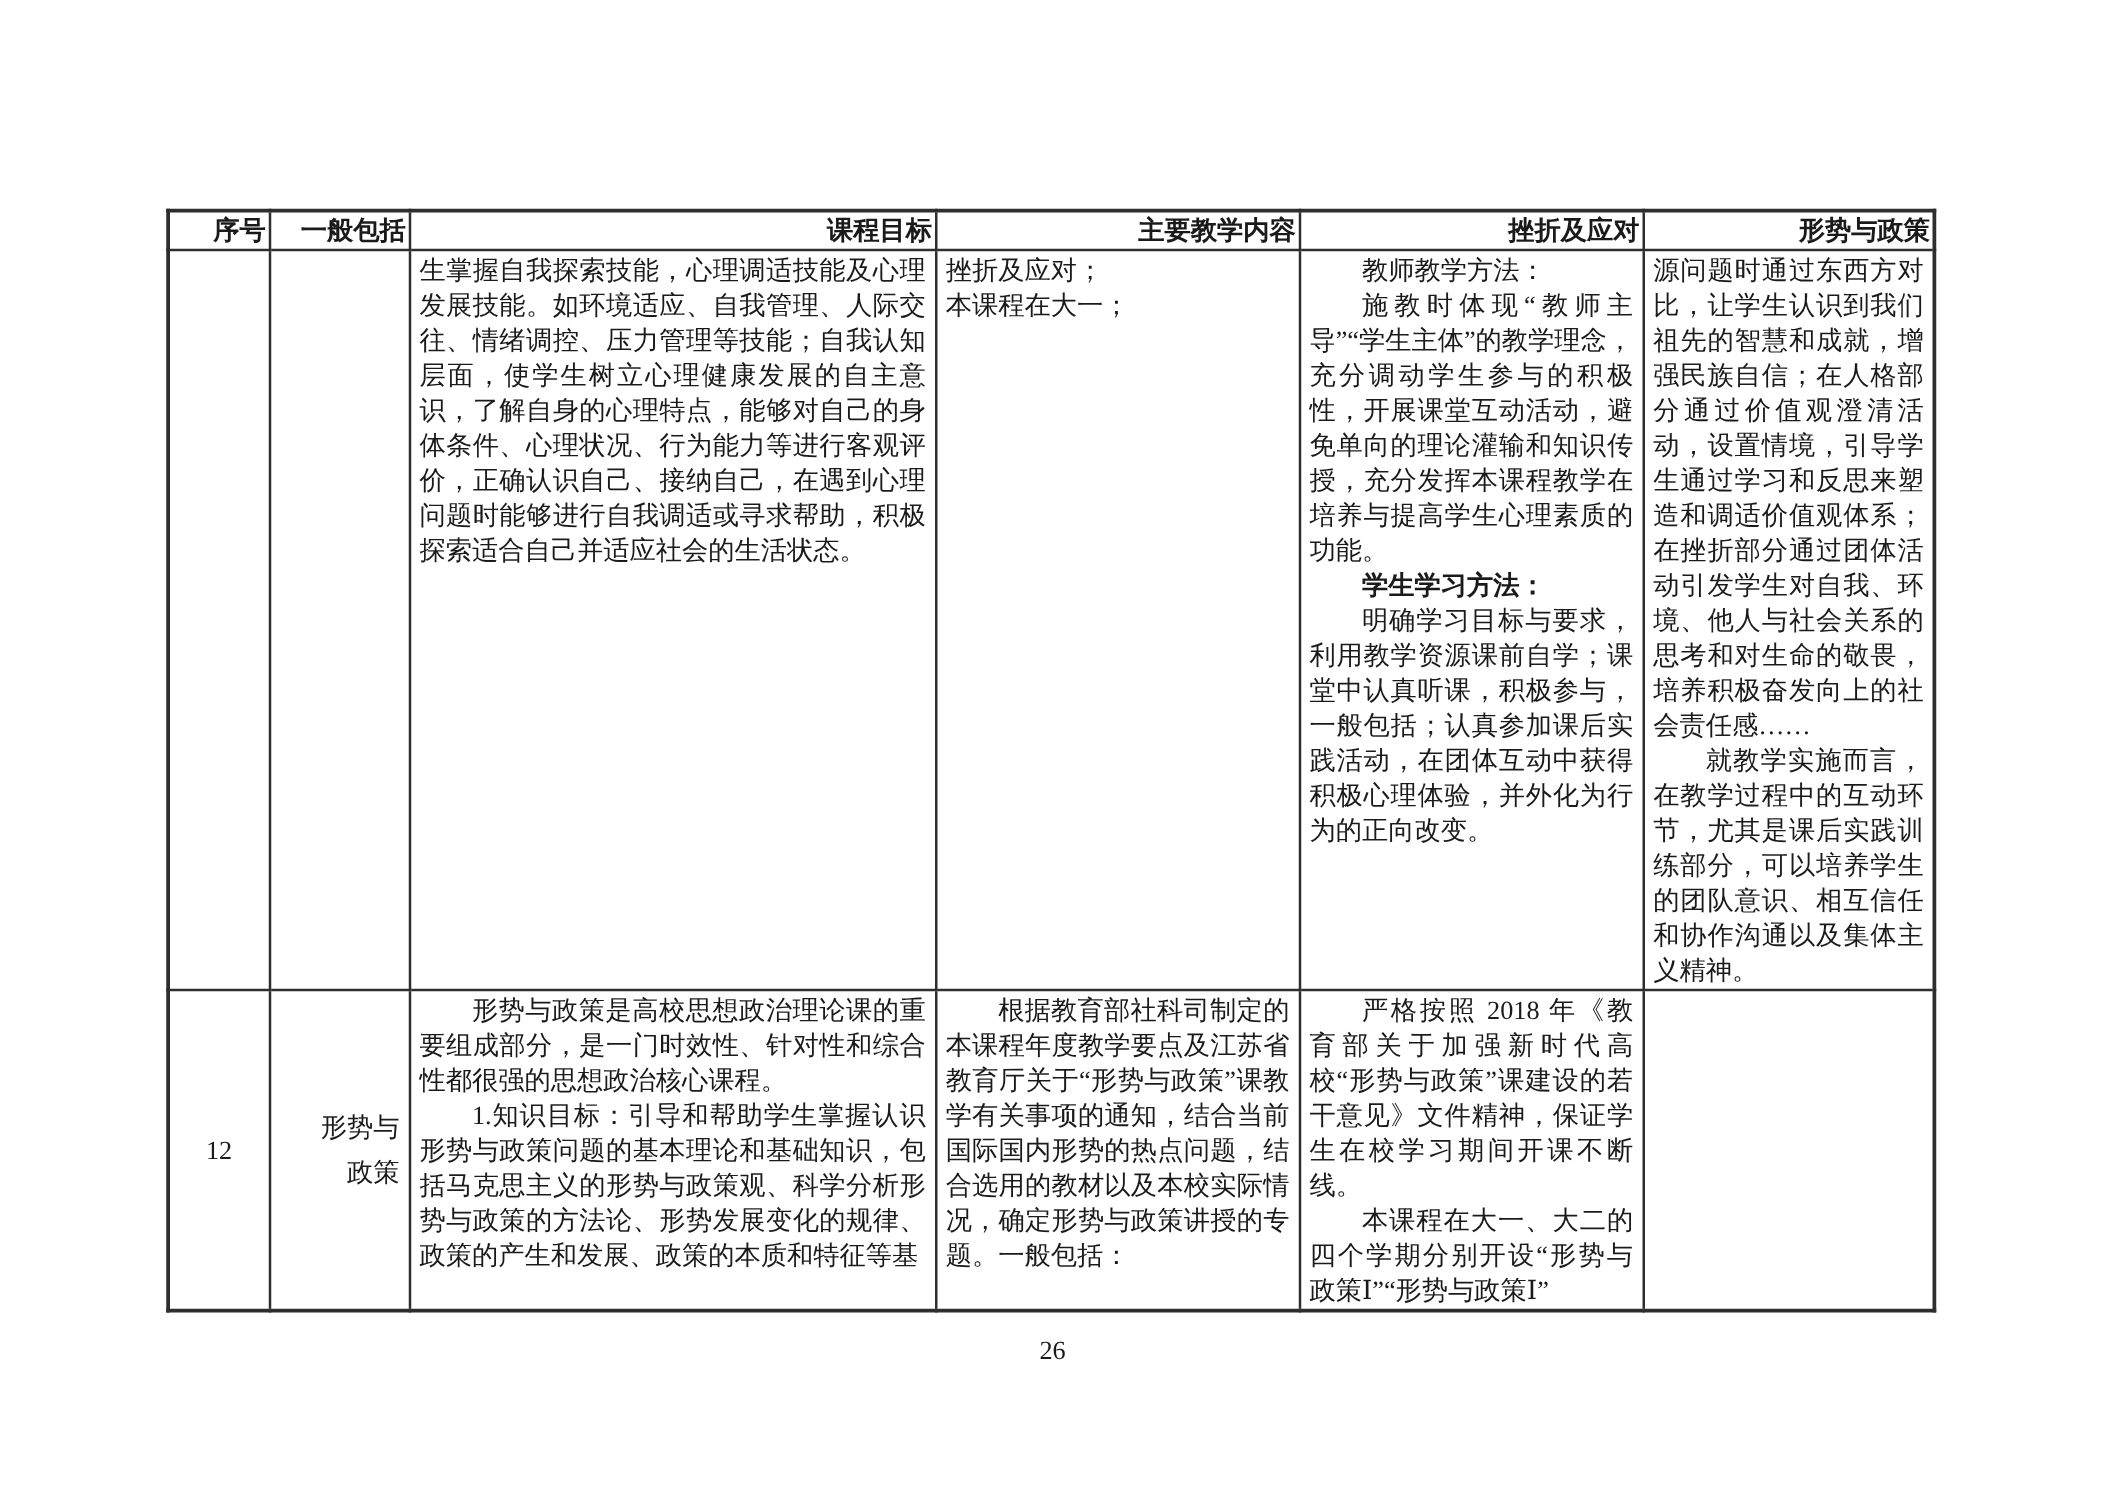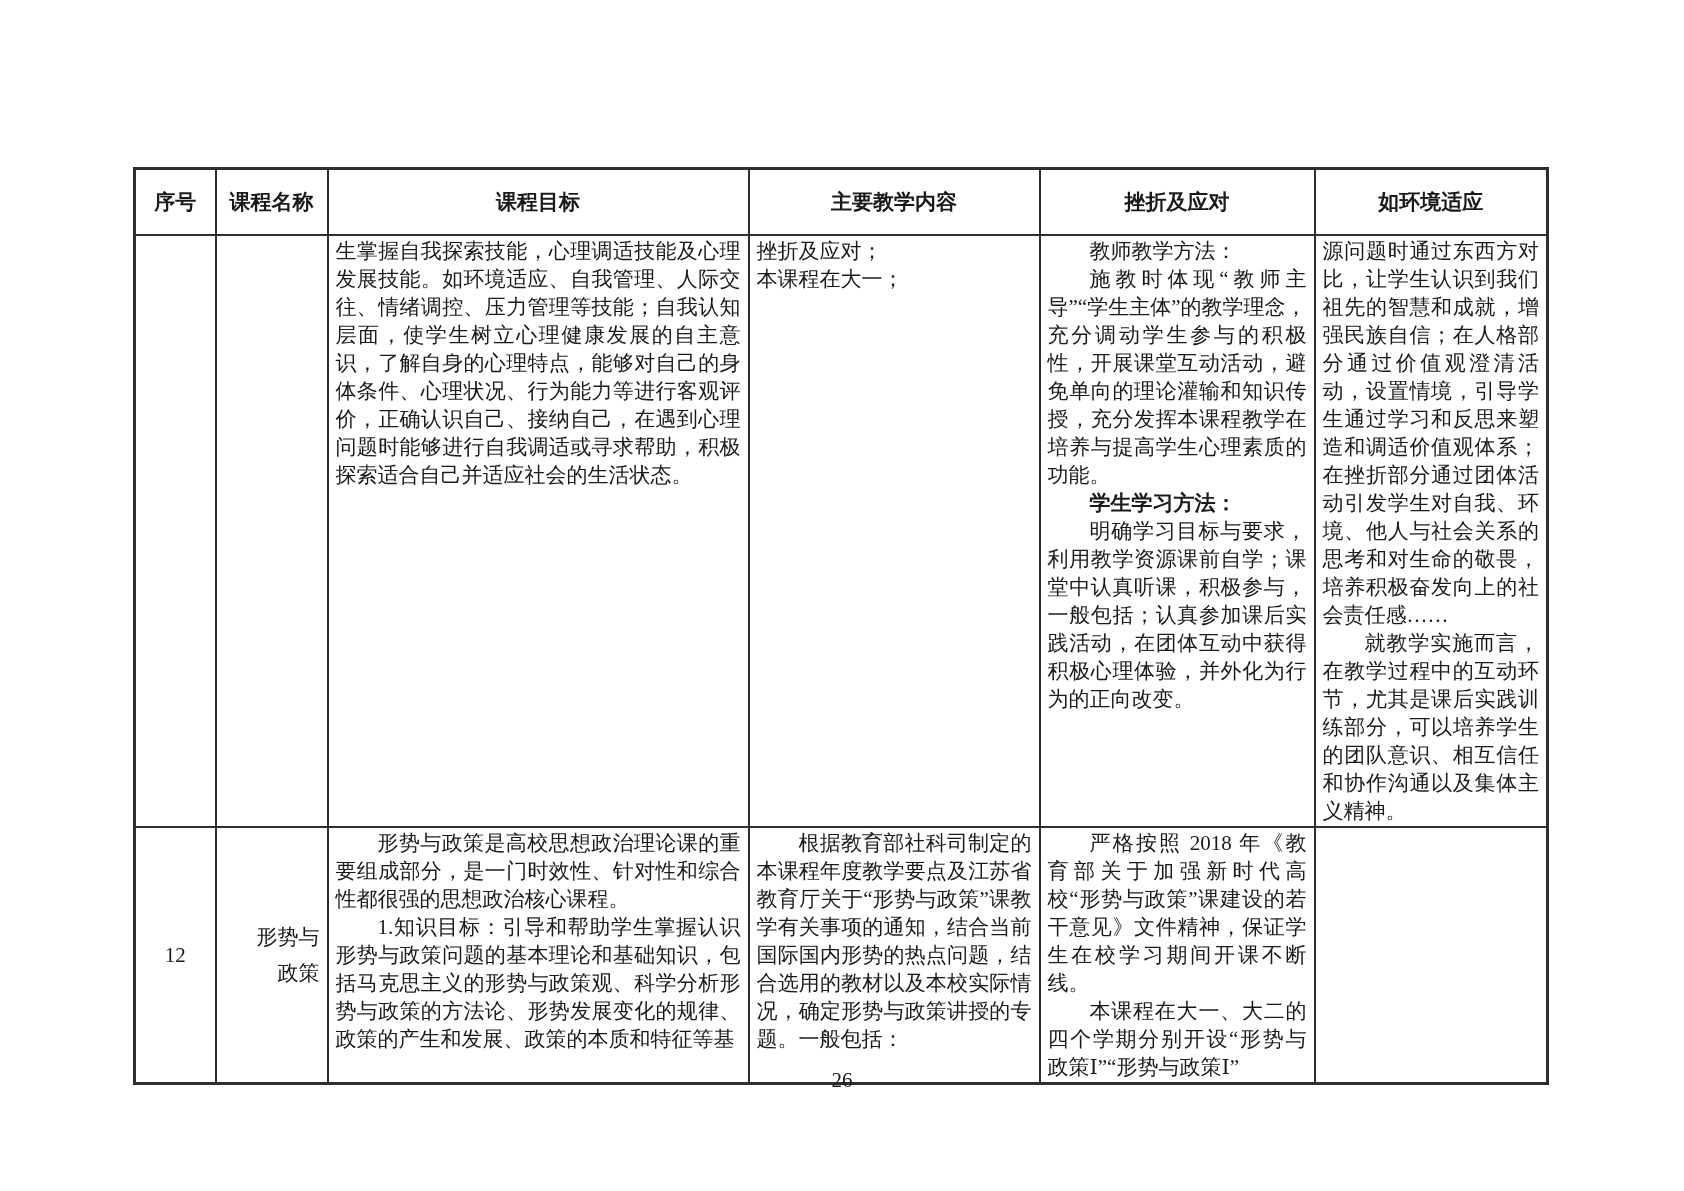--- a/index.html
+++ b/index.html
@@ -26,23 +26,23 @@
   }
   table.course-table td, table.course-table th {
     border: 2px solid #2e2e2e;
     padding: 1px 7px;
     font-size: 21px;
     line-height: 28px;
     overflow: hidden;
   }
   table.course-table th {
     font-weight: bold;
-    text-align: center;
+    text-align: right;
     vertical-align: middle;
-    padding: 18px 2px;
+    padding: 0 2px;
   }
   tr.header-row { height: 31px; }
   tr.row-1 { height: 590px; }
   tr.row-2 { height: 220px; }
   td.cell-seq, td.cell-name {
     text-align: center;
     vertical-align: middle;
   }
   td.cell-body {
     vertical-align: top;
@@ -74,25 +74,25 @@
       <col style="width:81px">
       <col style="width:112px">
       <col style="width:421px">
       <col style="width:291px">
       <col style="width:275px">
       <col style="width:233px">
     </colgroup>
     <tbody>
       <tr class="header-row">
         <th>序号</th>
-        <th>课程名称</th>
+        <th>一般包括</th>
         <th>课程目标</th>
         <th>主要教学内容</th>
         <th>挫折及应对</th>
-        <th>如环境适应</th>
+        <th>形势与政策</th>
       </tr>
 
       <tr class="row-1">
         <td class="cell-seq"></td>
         <td class="cell-name"></td>
         <td class="cell-body">
           <p>生掌握自我探索技能，心理调适技能及心理发展技能。如环境适应、自我管理、人际交往、情绪调控、压力管理等技能；自我认知层面，使学生树立心理健康发展的自主意识，了解自身的心理特点，能够对自己的身体条件、心理状况、行为能力等进行客观评价，正确认识自己、接纳自己，在遇到心理问题时能够进行自我调适或寻求帮助，积极探索适合自己并适应社会的生活状态。</p>
         </td>
         <td class="cell-body">
           <p>挫折及应对；</p>

